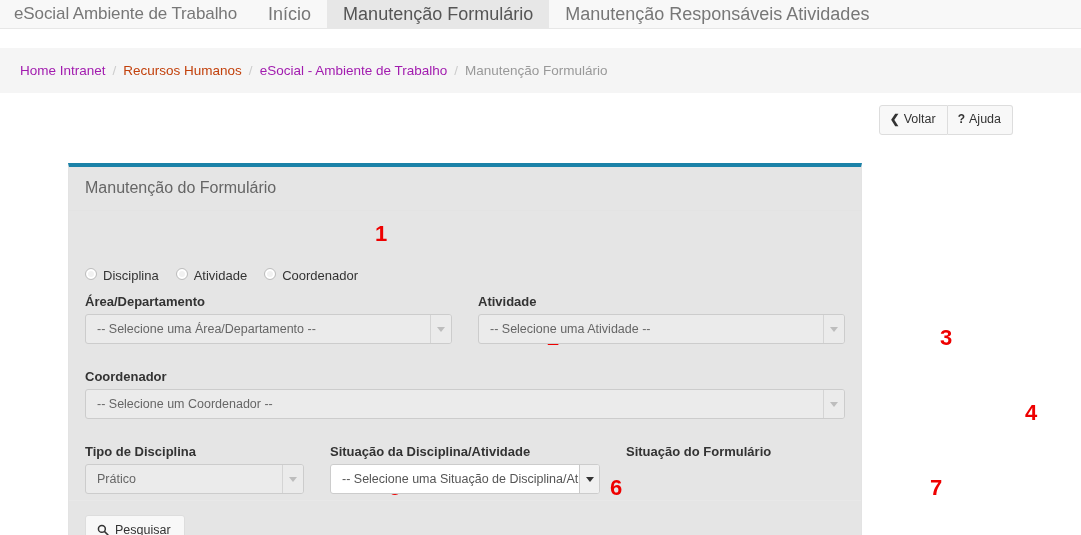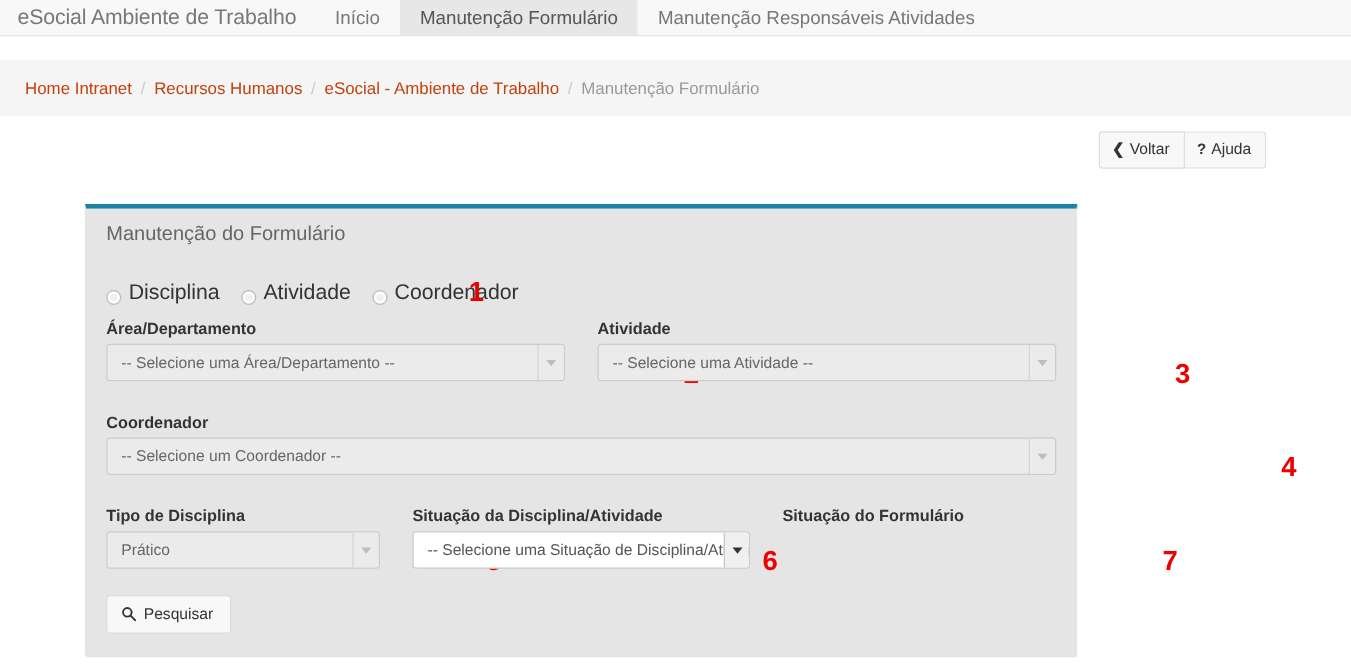--- a/index.html
+++ b/index.html
@@ -25,41 +25,41 @@
     padding: 0 15px 0 14px;
     font-size: 17px;
     color: #777777;
     letter-spacing: -0.1px;
     white-space: nowrap;
   }
   .nav-tabs { display: flex; align-items: stretch; }
   .nav-tab {
     display: flex; align-items: center;
     padding: 0 16px;
-    font-size: 15px;
+    font-size: 18px;
     color: #777777;
     white-space: nowrap;
     cursor: pointer;
   }
   .nav-tab.active {
     background: #e7e7e7;
     color: #555555;
   }
 
   
   .breadcrumb-wrap {
     height: 45px;
     background: #f5f5f5;
     display: flex;
     align-items: center;
     padding-left: 20px;
     font-size: 13.5px;
     margin-top: 19px;
   }
-  .crumb { color: #c2410c; cursor: pointer; white-space: nowrap; }
+  .crumb { color: #a21caf; cursor: pointer; white-space: nowrap; }
   .crumb.dark { color: #c2410c; }
   .crumb.muted { color: #999999; cursor: default; }
   .crumb-sep { color: #cccccc; padding: 0 7px; }
 
   
   .action-row {
     position: relative;
     height: 56px;
   }
   .btn-group {
@@ -112,23 +112,24 @@
 
   
   .radio-row {
     display: flex;
     align-items: center;
     gap: 17px;
     position: relative;
     margin-bottom: 11px;
   }
   .radio-item {
-    display: flex; align-items: flex-end; gap: 6px;
-    font-size: 17px; color: #333333;
-    cursor: pointer;
+    display: flex; align-items: flex-start; gap: 6px;
+    font-size: 13px; color: #333333;
+    cursor: pointer;
+    margin-top: 44px;
   }
   .radio-dot {
     width: 12px; height: 12px;
     border-radius: 50%;
     border: 1px solid #bdbdbd;
     background: #f1f1f1;
     box-shadow: inset 0 0 0 2px #ffffff;
     flex: none;
   }
 

